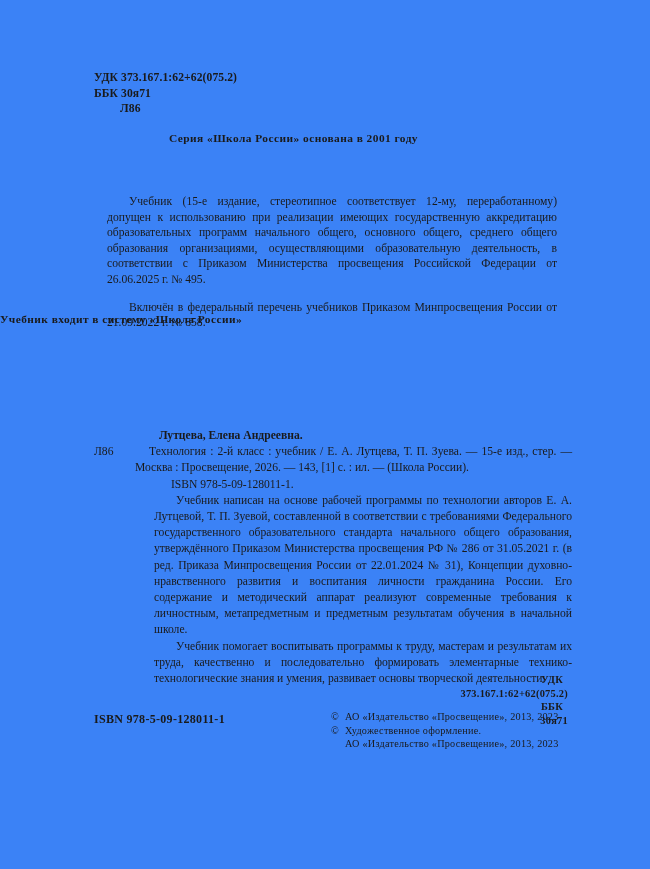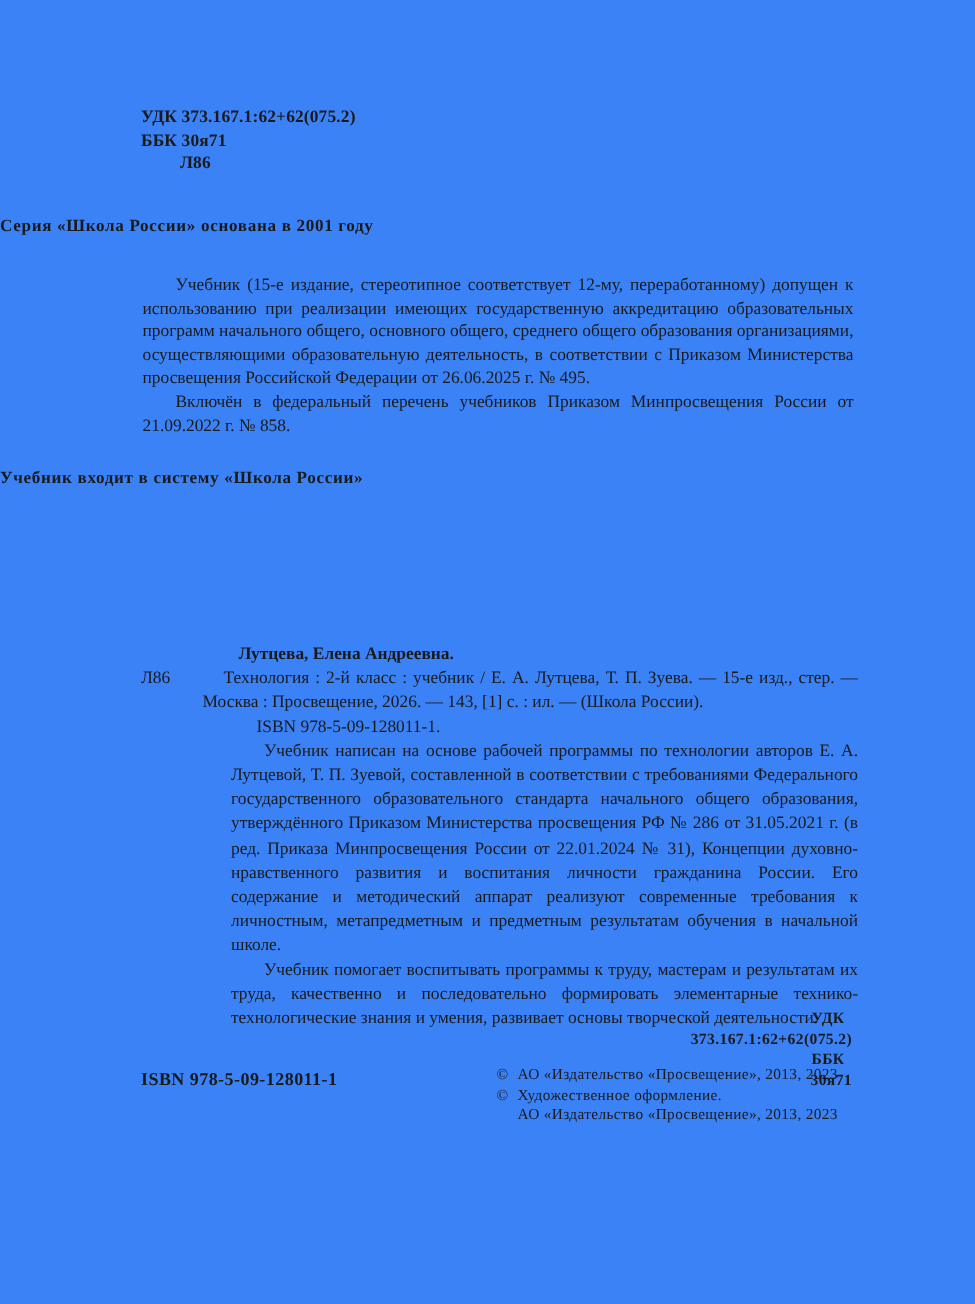--- a/index.html
+++ b/index.html
@@ -32,40 +32,41 @@
     letter-spacing: 0.1px;
     white-space: nowrap;
   }
   .class-block .cls-line { display: block; }
   .class-block .cls-code { display: block; padding-left: 26px; }
 
   
   .series-line {
     position: absolute;
     left: 0;
-    top: 145px;
+    top: 132px;
     width: 587px;
+    text-align: center;
     font-weight: bold;
     font-size: 11.4px;
     letter-spacing: 0.45px;
   }
 
   
   .approval {
     position: absolute;
     left: 95px;
     top: 182px;
     width: 474px;
     font-size: 11.6px;
     line-height: 15.6px;
     text-align: justify;
     text-justify: inter-word;
   }
   .approval p {
-    margin: 0;
+    margin: 12px;
     text-indent: 22px;
   }
 
   
   .system-line {
     position: absolute;
     left: 0;
     top: 313px;
     width: 650px;
     text-align: left;

